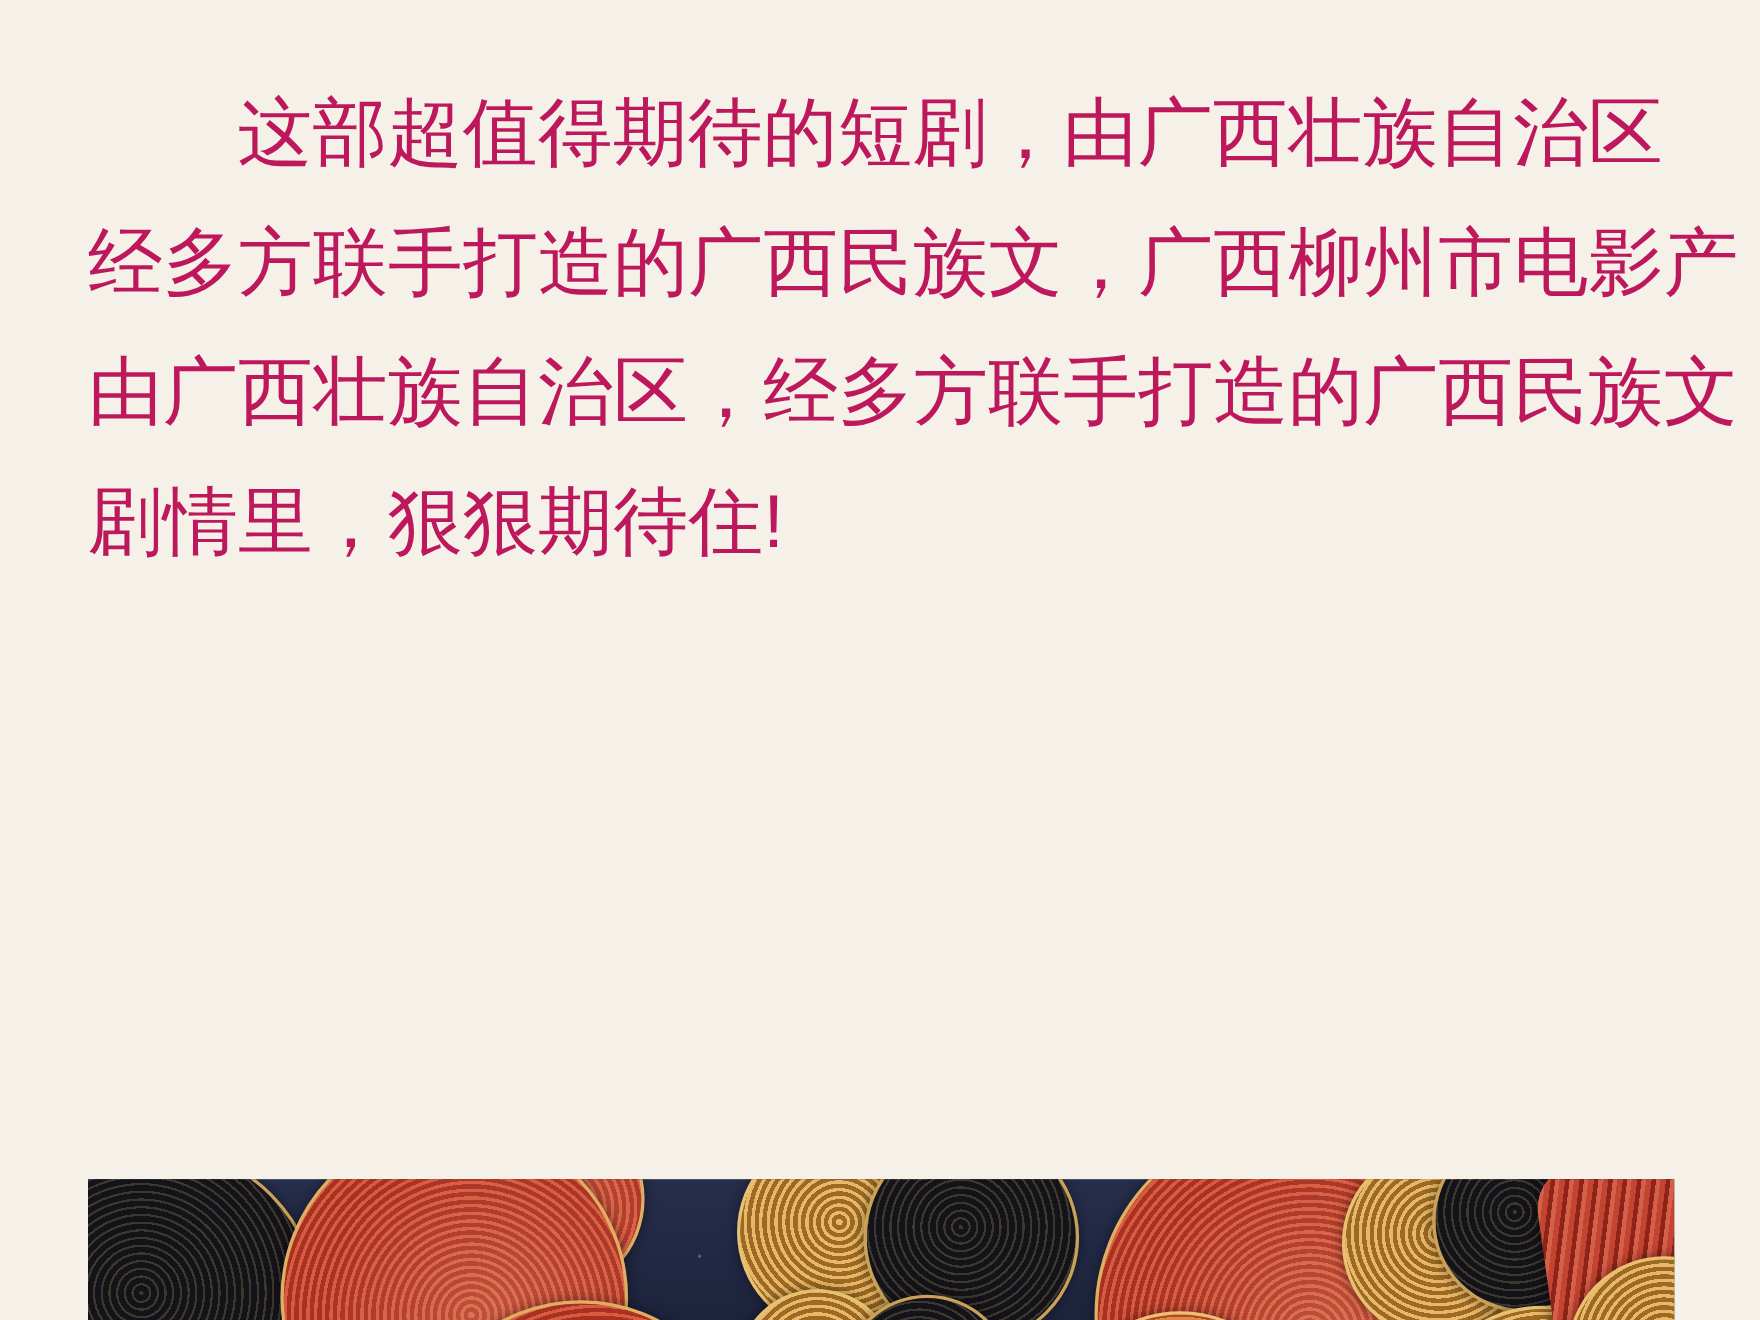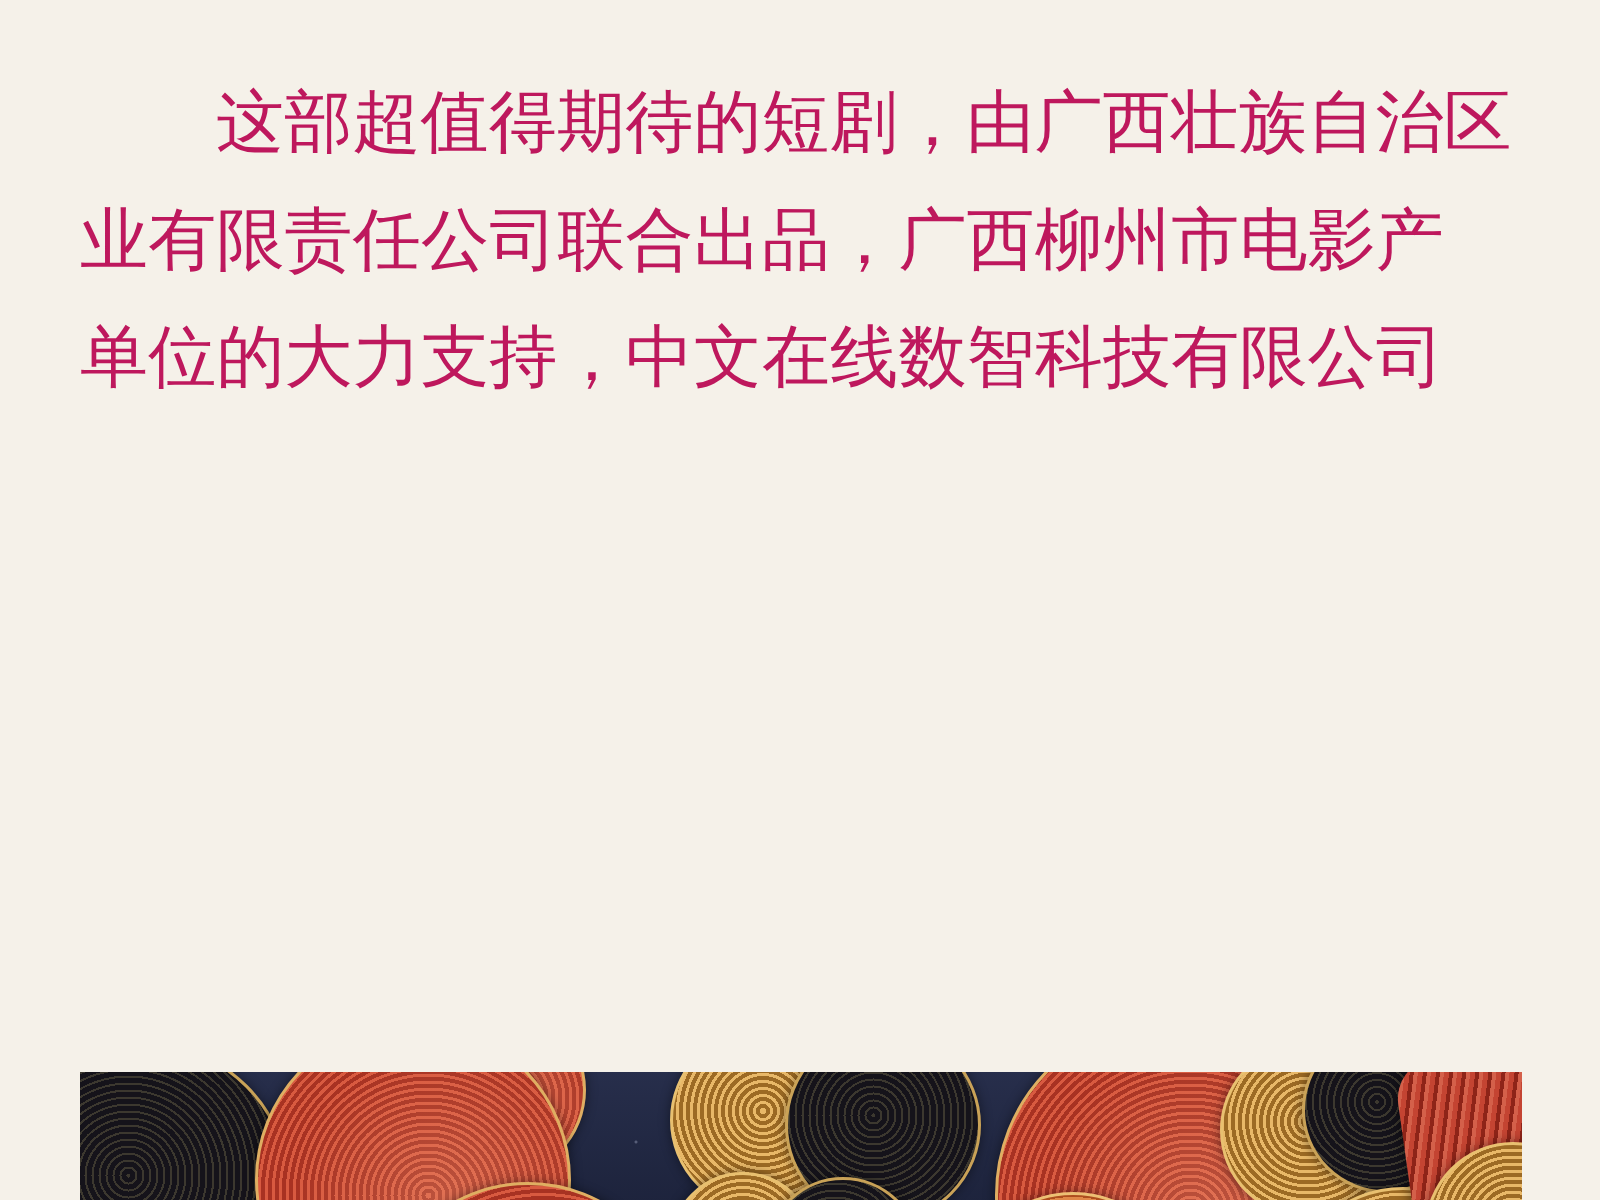--- a/index.html
+++ b/index.html
@@ -88,22 +88,23 @@
     box-shadow: 0 0 14px rgba(0,0,0,0.5);
   }
 </style>
 </head>
 <body>
 
 <div class="page">
 
   <div class="article-body">
     <div class="line indent">这部超值得期待的短剧，由广西壮族自治区</div>
-    <div class="line">业有限责任公司联合出品，广西柳州市电影产</div>
-    <div class="line">单位的大力支持，中文在线数智科技有限公司</div>
+    <div class="line">经多方联手打造的广西民族文，广西柳州市电影产</div>
+    <div class="line">由广西壮族自治区，经多方联手打造的广西民族文</div>
+    <div class="line">剧情里，狠狠期待住!</div>
   </div>
 
   <div class="artwork">
     <div class="sparkles"></div>
 
     <div class="coil coil-black" style="left:-85px; top:-30px;  width:290px; height:290px;"></div>
 
     <div class="coil coil-red" style="left:330px; top:-70px;  width:170px; height:170px;"></div>
     <div class="coil coil-red" style="left:175px; top:-50px;  width:310px; height:310px;"></div>
     <div class="coil coil-red" style="left:295px; top:110px;  width:300px; height:300px;"></div>

